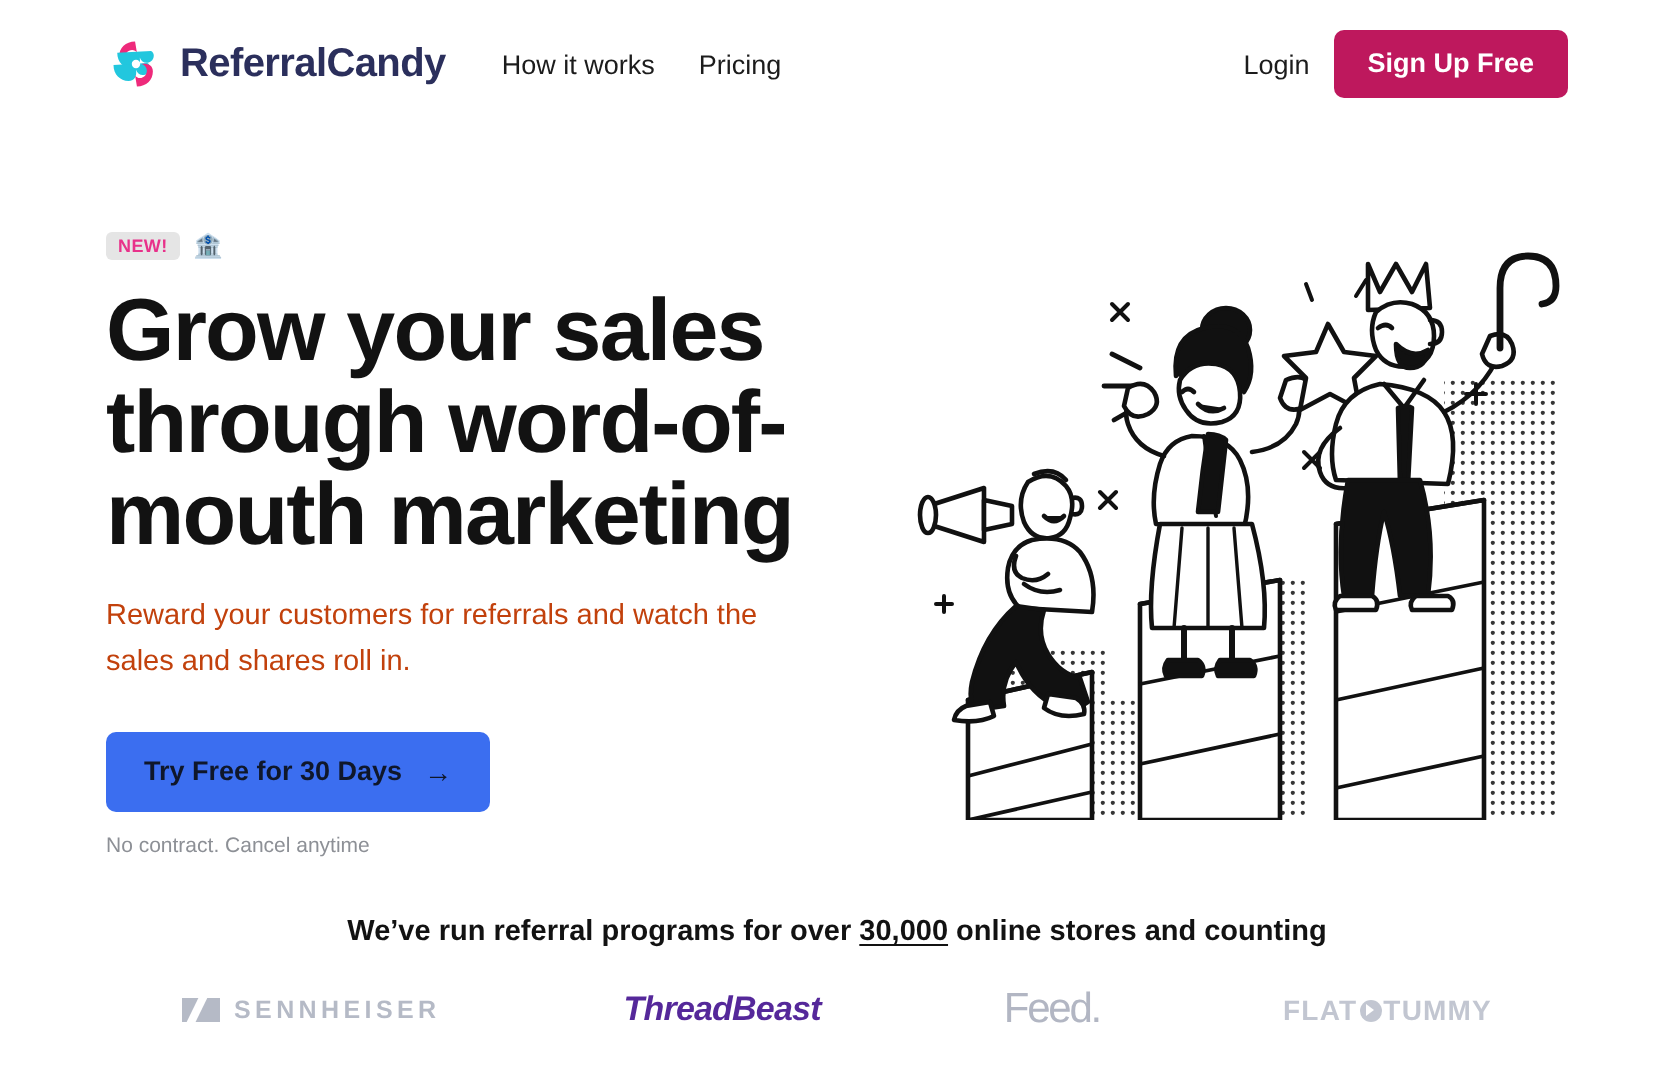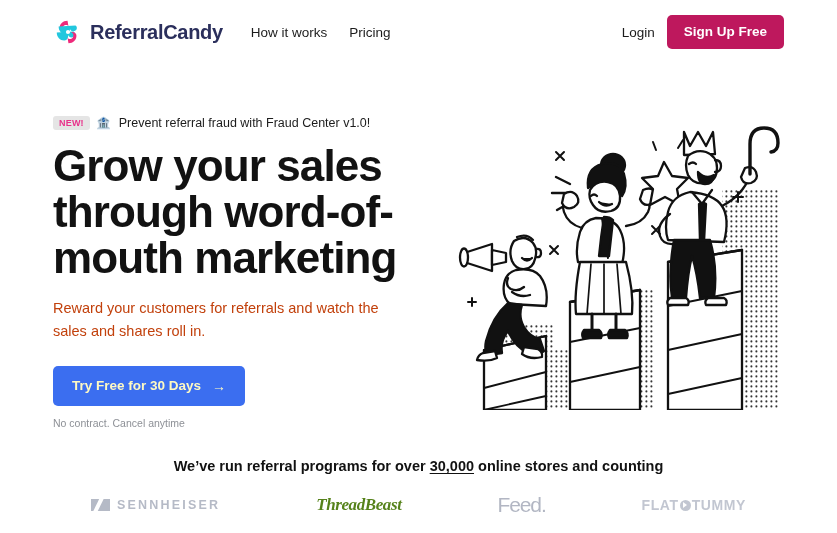--- a/index.html
+++ b/index.html
@@ -120,21 +120,21 @@
     font-size: 14.5px;
     line-height: 1.55;
     color: #c2410c;
     margin-bottom: 24px;
     max-width: 360px;
   }
   .cta-btn {
     display: inline-flex;
     gap: 11px;
     background: #3b6ef0;
-    color: #fef9c3;
+    color: #0f172a;
     border: none;
     border-radius: 5px;
     font-family: "Liberation Sans", sans-serif;
     font-size: 13.5px;
     font-weight: bold;
     padding: 13px 19px;
     cursor: pointer;
     line-height: 1;
   }
   .cta-arrow { font-size: 14px; line-height: 1; }
@@ -194,25 +194,25 @@
   }
   .senn-mark::after {
     content: "";
     position: absolute;
     left: 5px; top: -3px;
     width: 4px; height: 20px;
     background: #ffffff;
     transform: rotate(26deg);
   }
   .logo-threadbeast {
-    font-family: Liberation Serif, serif;
+    font-family: Liberation Sans, sans-serif;
     font-style: italic;
     font-size: 17px;
     font-weight: bold;
-    color: #4d7c0f;
+    color: #4c1d95;
     letter-spacing: -0.4px;
   }
   .logo-feed {
     font-size: 21px;
     font-weight: normal;
     color: #aeb3c0;
     letter-spacing: -1.1px;
   }
   .logo-flattummy {
     font-size: 14px;
@@ -266,21 +266,20 @@
   </div>
 </header>
 
 <section class="hero">
 
   <div class="hero-copy">
 
     <div class="announce">
       <span class="new-badge">NEW!</span>
       <span class="announce-emoji">🏦</span>
-      <span class="announce-text">Prevent referral fraud with Fraud Center v1.0!</span>
     </div>
 
     <h1 class="hero-title">Grow your sales through word-of-mouth marketing</h1>
 
     <p class="hero-sub">Reward your customers for referrals and watch the sales and shares roll in.</p>
 
     <button class="cta-btn">
       <span>Try Free for 30 Days</span>
       <span class="cta-arrow">→</span>
     </button>

